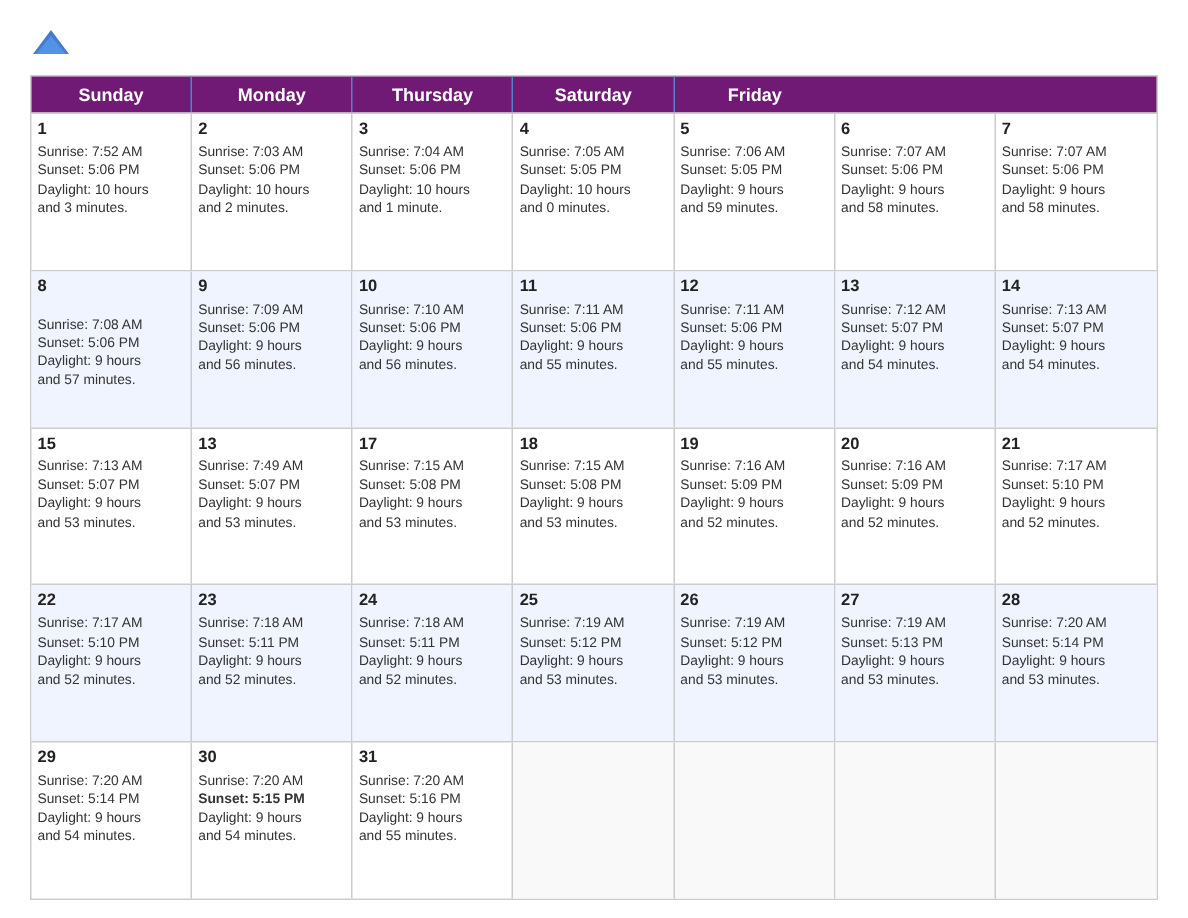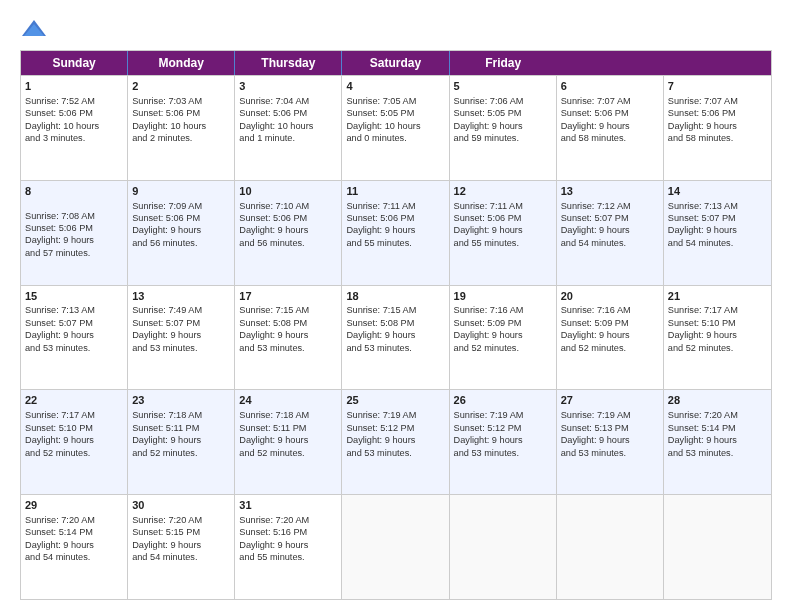--- a/index.html
+++ b/index.html
@@ -345,21 +345,21 @@
           <div class="cal-cell">
             <span class="day-num">29</span>
             <span style="display: block;">Sunrise: 7:20 AM</span>
             <span style="display: block;">Sunset: 5:14 PM</span>
             <span style="display: block;">Daylight: 9 hours</span>
             <span style="display: block;">and 54 minutes.</span>
           </div>
           <div class="cal-cell">
             <span class="day-num">30</span>
             <span style="display: block;">Sunrise: 7:20 AM</span>
-            <span style="display: block;">Sunset: 5:15 PM</span>
+            <span style="display: block; font-weight: bold;">Sunset: 5:15 PM</span>
             <span style="display: block;">Daylight: 9 hours</span>
             <span style="display: block;">and 54 minutes.</span>
           </div>
           <div class="cal-cell">
             <span class="day-num">31</span>
             <span style="display: block;">Sunrise: 7:20 AM</span>
             <span style="display: block;">Sunset: 5:16 PM</span>
             <span style="display: block;">Daylight: 9 hours</span>
             <span style="display: block;">and 55 minutes.</span>
           </div>

